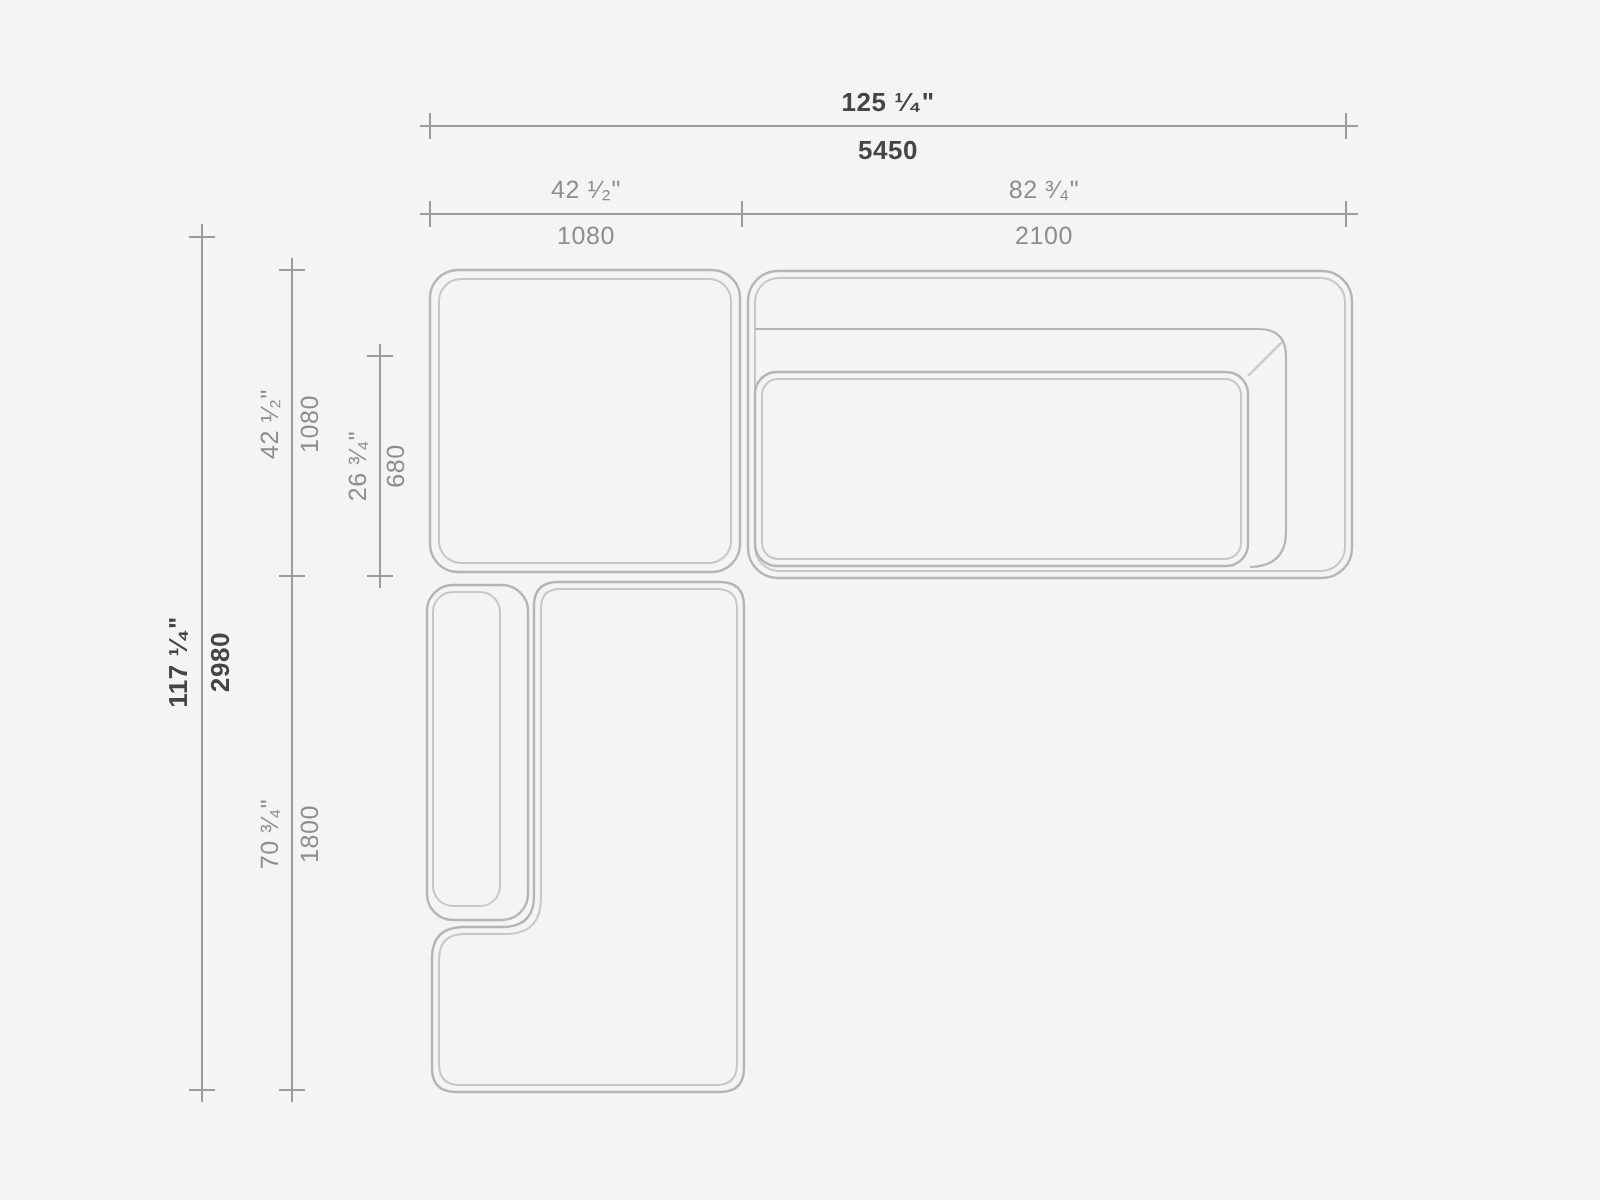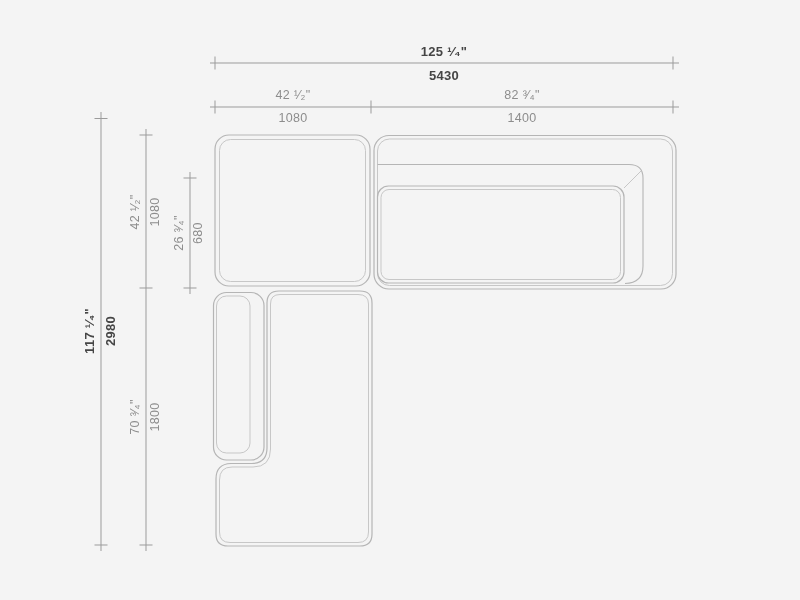--- a/index.html
+++ b/index.html
@@ -75,27 +75,27 @@
 
     <g>
       <path d="M 279 291 H 360 Q 372 291 372 303 V 534 Q 372 546 360 546 H 228 Q 216 546 216 534 V 479 Q 216 464 231 463.5 H 252 Q 267 463 267 448 V 303 Q 267 291 279 291 Z" fill="#f4f4f4" stroke="#b5b5b5" stroke-width="1.2"></path>
       <path d="M 280 294.5 H 358 Q 368.5 294.5 368.5 304 V 532 Q 368.5 542.5 358 542.5 H 230 Q 219.5 542.5 219.5 532 V 480 Q 219.5 467 232 467 H 253 Q 270.5 467 270.5 449 V 304 Q 270.5 294.5 280 294.5 Z" fill="none" stroke="#c7c7c7" stroke-width="1"></path>
       <rect x="213.5" y="292.5" width="50.5" height="167.5" rx="13" fill="#f4f4f4" stroke="#b5b5b5" stroke-width="1.2"></rect>
       <rect x="216.5" y="296" width="33.5" height="157" rx="10" fill="none" stroke="#c7c7c7" stroke-width="1"></rect>
     </g>
   </svg>
 
   <div class="dim bold h" style="left:444px; top:51px;">125 ¹⁄₄"</div>
-  <div class="dim bold h" style="left:444px; top:75px;">5430</div>
+  <div class="dim bold h" style="left:444px; top:75px;">5450</div>
 
   <div class="dim h" style="left:293px; top:95px;">42 ¹⁄₂"</div>
   <div class="dim h" style="left:293px; top:118px;">1080</div>
 
   <div class="dim h" style="left:522px; top:95px;">82 ³⁄₄"</div>
-  <div class="dim h" style="left:522px; top:118px;">1400</div>
+  <div class="dim h" style="left:522px; top:118px;">2100</div>
 
   <div class="dim bold v" style="left:89px; top:331px;">117 ¹⁄₄"</div>
   <div class="dim bold v" style="left:110px; top:331px;">2980</div>
 
   <div class="dim v" style="left:135px; top:212px;">42 ¹⁄₂"</div>
   <div class="dim v" style="left:155px; top:212px;">1080</div>
 
   <div class="dim v" style="left:179px; top:233px;">26 ³⁄₄"</div>
   <div class="dim v" style="left:198px; top:233px;">680</div>
 

